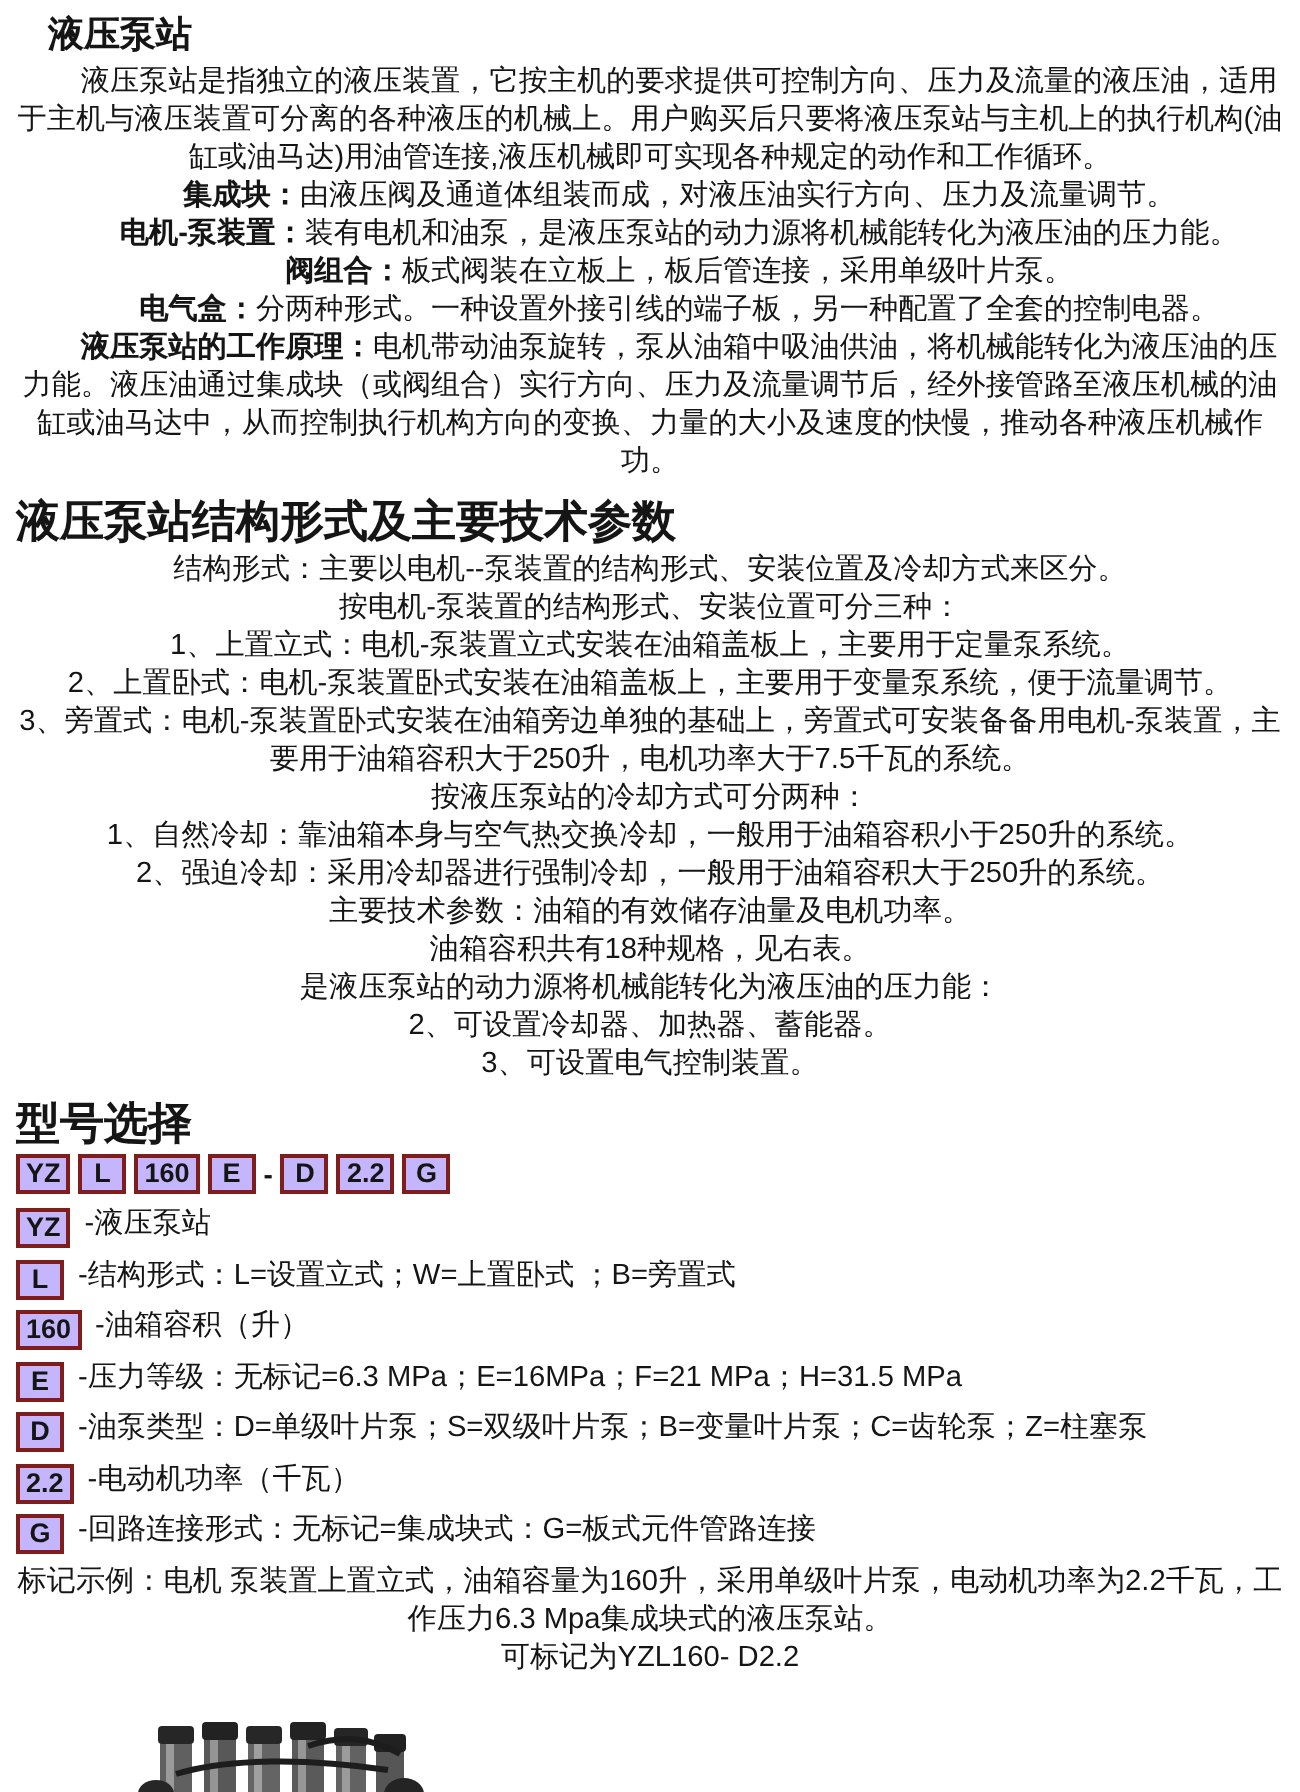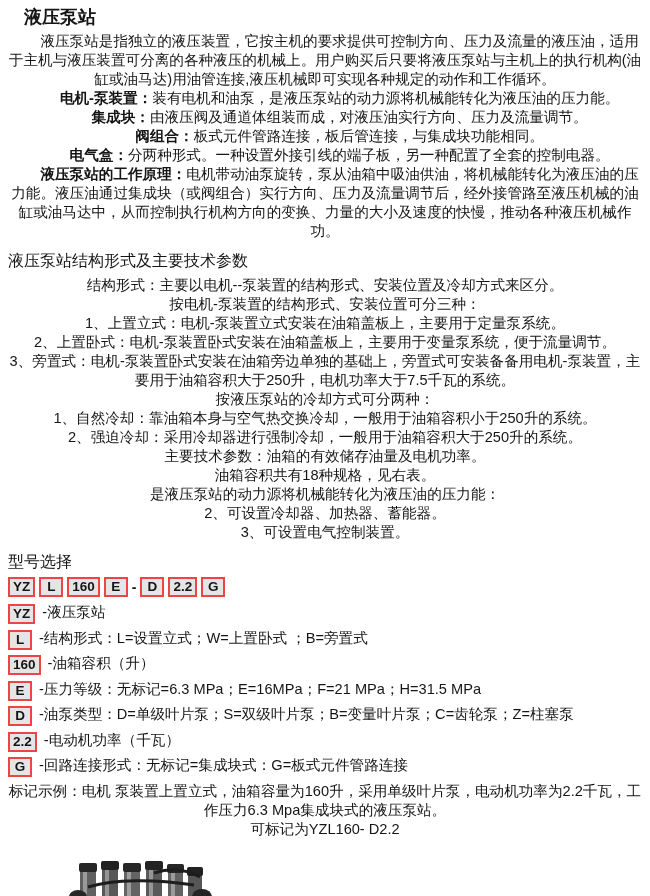--- a/index.html
+++ b/index.html
@@ -4,51 +4,51 @@
 <style>
   html,body{margin:0;padding:0;}
   body{
     width:650px;height:896px;background:#ffffff;color:#151515;
     font-family:"Liberation Sans","DejaVu Sans",sans-serif;
     font-size:14.6px;line-height:19px;overflow:hidden;
     -webkit-font-smoothing:antialiased;
   }
   .page{padding:3px 8px 0 8px;}
   .doc-title{font-size:18px;line-height:24px;font-weight:bold;margin:2px 0 3px 16px;}
-  .sec-title{font-size:16px;line-height:22px;font-weight:normal;margin:9px 0 4px 0;}
+  .sec-title{font-size:22px;line-height:22px;font-weight:bold;margin:9px 0 4px 0;}
   p{margin:0;text-align:center;}
   .indent{text-indent:2em;}
   .comp-label{font-weight:bold;}
   
   .code-row{display:flex;align-items:center;gap:4px;margin:3px 0 6px 0;}
   .code-box{
-    display:inline-block;border:2px solid #ef4444;padding:0 3px;min-width:14px;
-    text-align:center;font-weight:bold;font-size:13.5px;line-height:16px;background:#e5e5e5;
+    display:inline-block;border:2px solid #7f1d1d;padding:0 3px;min-width:14px;
+    text-align:center;font-weight:bold;font-size:13.5px;line-height:16px;background:#c4b5fd;
   }
   .code-dash{font-weight:bold;font-size:14px;}
   .legend-row{display:flex;align-items:flex-start;gap:7px;margin:0 0 4.5px 0;}
   .legend-row .code-box{flex:0 0 auto;margin-top:1px;}
   .legend-text{line-height:18px;}
   .example{margin-top:2px;}
   
   .bottom{display:flex;align-items:flex-start;margin-top:10px;}
   .photo-wrap{flex:0 0 auto;margin-left:46px;margin-top:4px;}
 </style>
 </head>
 <body>
 
 <div class="page">
 
   <h1 class="doc-title">液压泵站</h1>
 
   <p class="indent">液压泵站是指独立的液压装置，它按主机的要求提供可控制方向、压力及流量的液压油，适用于主机与液压装置可分离的各种液压的机械上。用户购买后只要将液压泵站与主机上的执行机构(油缸或油马达)用油管连接,液压机械即可实现各种规定的动作和工作循环。</p>
 
+  <p class="indent"><span class="comp-label">集成块：</span><span>由液压阀及通道体组装而成，对液压油实行方向、压力及流量调节。</span></p>
   <p class="indent"><span class="comp-label">电机-泵装置：</span><span>装有电机和油泵，是液压泵站的动力源将机械能转化为液压油的压力能。</span></p>
-  <p class="indent"><span class="comp-label">集成块：</span><span>由液压阀及通道体组装而成，对液压油实行方向、压力及流量调节。</span></p>
-  <p class="indent"><span class="comp-label">阀组合：</span><span>板式元件管路连接，板后管连接，与集成块功能相同。</span></p>
+  <p class="indent"><span class="comp-label">阀组合：</span><span>板式阀装在立板上，板后管连接，采用单级叶片泵。</span></p>
   <p class="indent"><span class="comp-label">电气盒：</span><span>分两种形式。一种设置外接引线的端子板，另一种配置了全套的控制电器。</span></p>
   <p class="indent"><span class="comp-label">液压泵站的工作原理：</span><span>电机带动油泵旋转，泵从油箱中吸油供油，将机械能转化为液压油的压力能。液压油通过集成块（或阀组合）实行方向、压力及流量调节后，经外接管路至液压机械的油缸或油马达中，从而控制执行机构方向的变换、力量的大小及速度的快慢，推动各种液压机械作功。</span></p>
 
   <h2 class="sec-title">液压泵站结构形式及主要技术参数</h2>
 
   <p>结构形式：主要以电机--泵装置的结构形式、安装位置及冷却方式来区分。</p>
   <p>按电机-泵装置的结构形式、安装位置可分三种：</p>
   <p>1、上置立式：电机-泵装置立式安装在油箱盖板上，主要用于定量泵系统。</p>
   <p>2、上置卧式：电机-泵装置卧式安装在油箱盖板上，主要用于变量泵系统，便于流量调节。</p>
   <p>3、旁置式：电机-泵装置卧式安装在油箱旁边单独的基础上，旁置式可安装备备用电机-泵装置，主要用于油箱容积大于250升，电机功率大于7.5千瓦的系统。</p>

